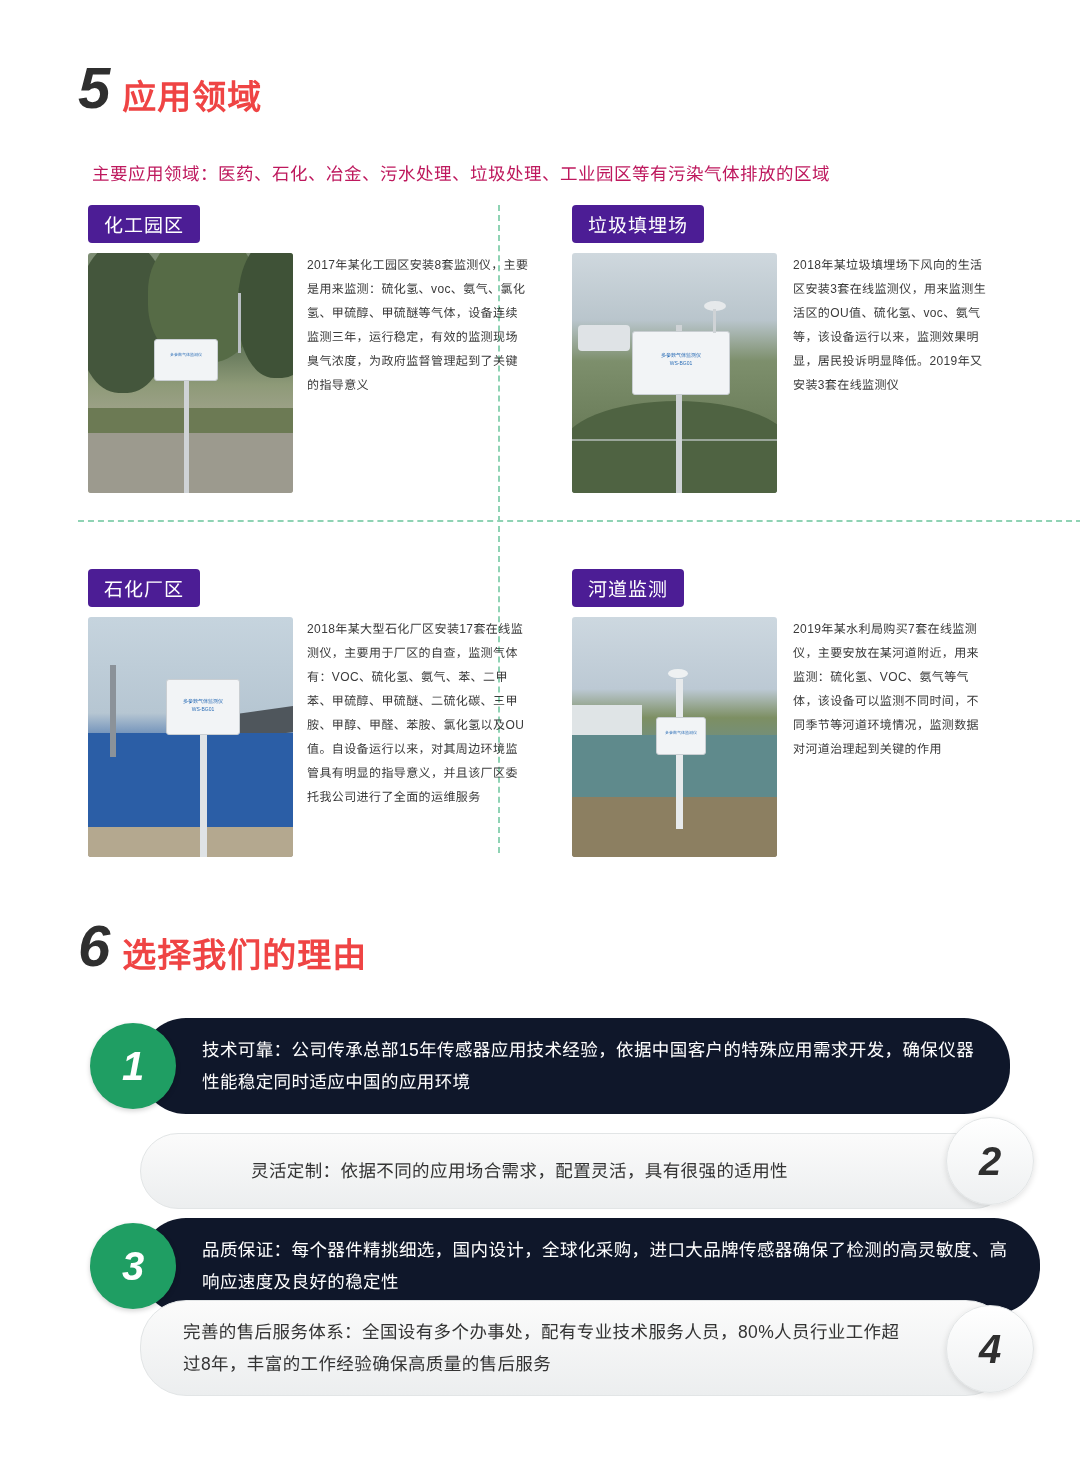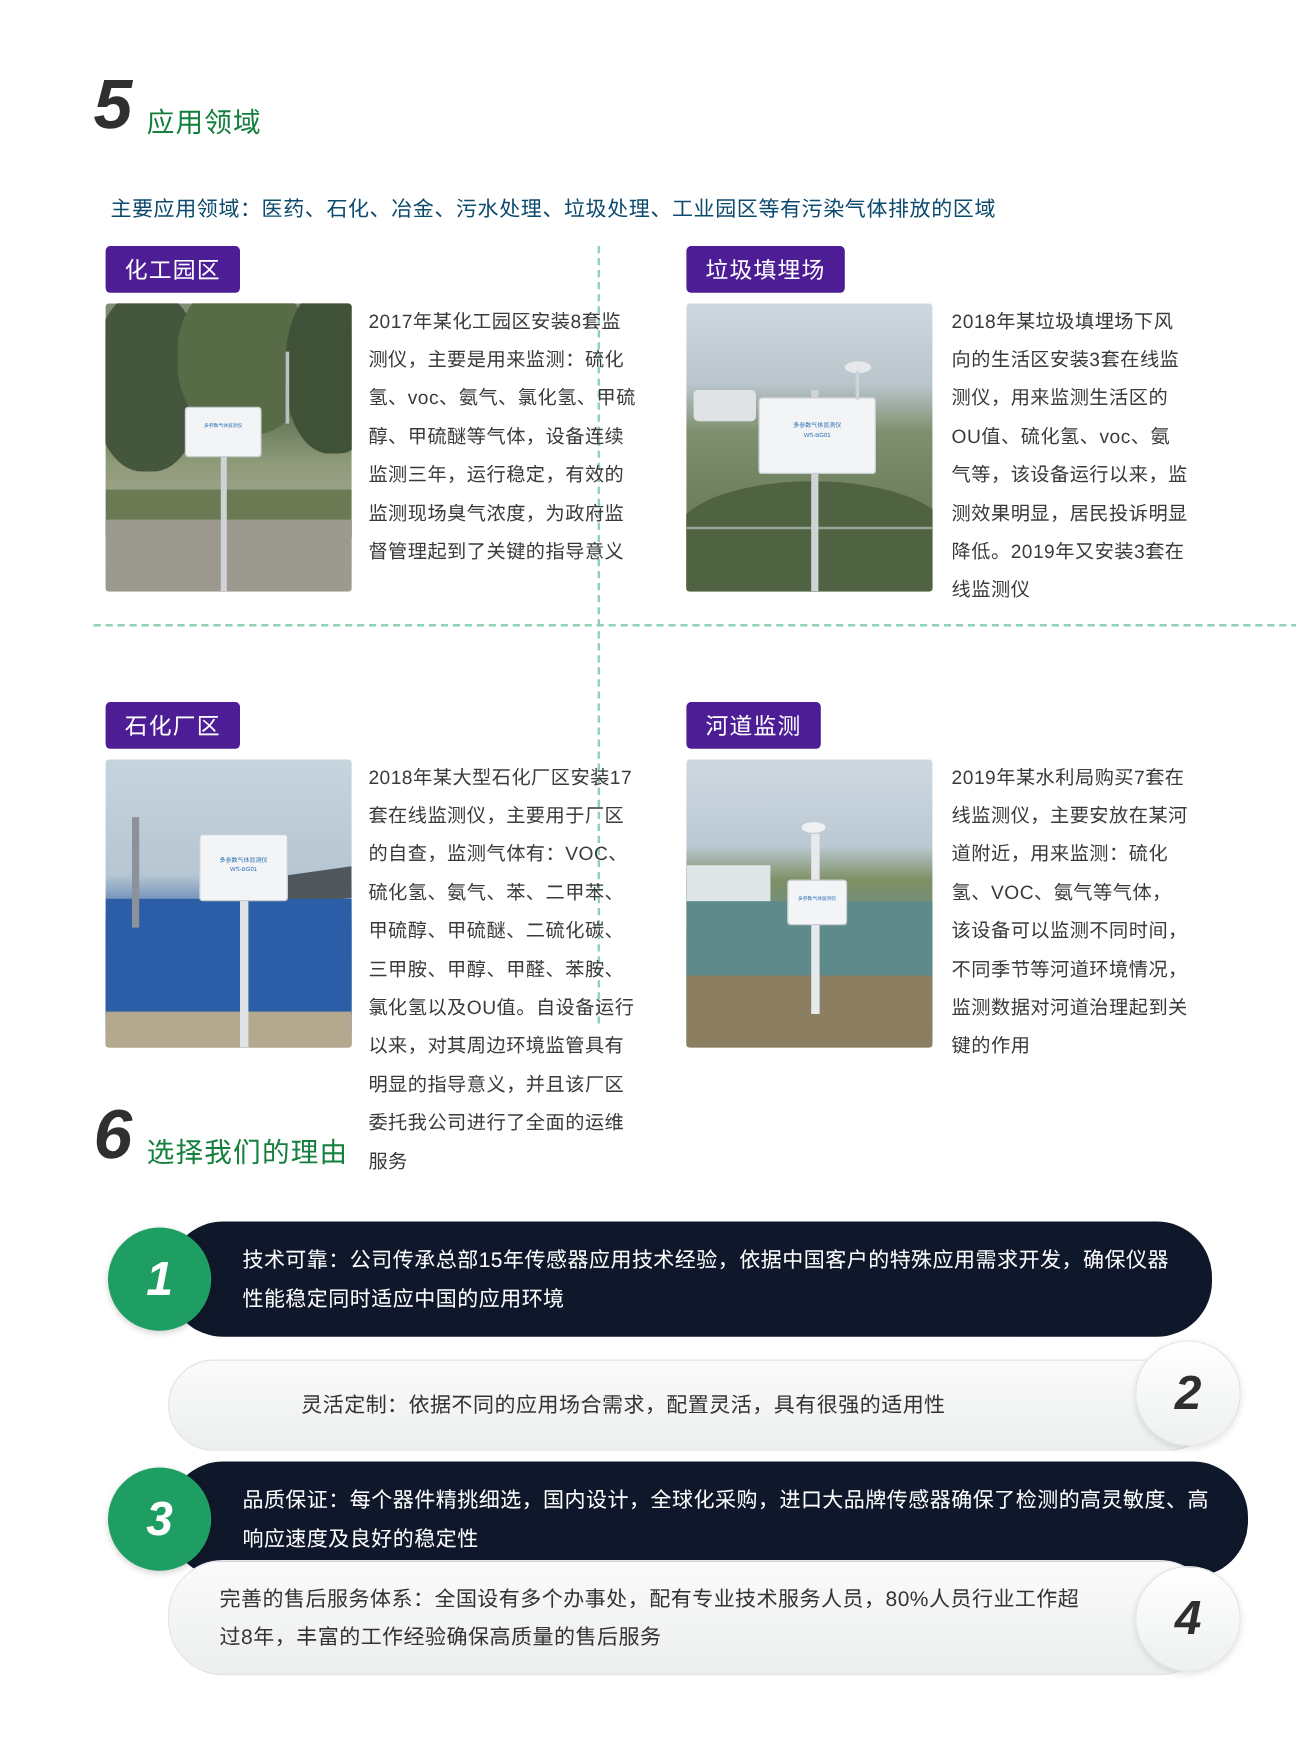--- a/index.html
+++ b/index.html
@@ -13,29 +13,29 @@
   }
   .page{position:relative;width:1080px;height:1466px;}
 
   
   .sec-head{display:flex;align-items:flex-end;gap:14px;}
   .sec-num{
     font-size:58px;font-weight:bold;font-style:italic;
     color:#2f2f2f;line-height:.9;letter-spacing:-2px;
   }
   .sec-title{
-    font-size:23px;font-weight:normal;color:#15803d;line-height:1;
+    font-size:34px;font-weight:bold;color:#ef4444;line-height:1;
     letter-spacing:1px;
   }
   #sec5-head{position:absolute;left:78px;top:62px;}
   #sec6-head{position:absolute;left:78px;top:920px;}
 
   .intro{
     position:absolute;left:92px;top:160px;width:920px;
-    font-size:17.5px;color:#0c4a6e;letter-spacing:.5px;
+    font-size:17.5px;color:#be185d;letter-spacing:.5px;
   }
 
   
   .grid{position:absolute;left:88px;top:205px;width:920px;}
   .row{display:flex;}
   .cell{width:460px;box-sizing:border-box;padding:0 18px 0 0;position:relative;}
   .cell.right{padding-left:24px;}
   .tag{
     display:inline-block;
     background:#4c1d95;
@@ -45,21 +45,21 @@
     border-radius:4px;
     letter-spacing:1px;
   }
   .tagwrap{height:44px;}
   .body{display:flex;margin-top:4px;}
   .photo{
     width:205px;flex:0 0 205px;height:240px;border-radius:3px;
     position:relative;overflow:hidden;
   }
   .txt{
-    font-size:16px;line-height:2.0;color:#3a3a3a;
+    font-size:12px;line-height:2.0;color:#3a3a3a;
     padding-left:14px;letter-spacing:.4px;
   }
   .txt.wide{padding-left:16px;}
 
   
   .vsep{
     position:absolute;left:498px;top:205px;width:0;height:648px;
     border-left:2px dashed #8fd3b4;
   }
   .hsep{

